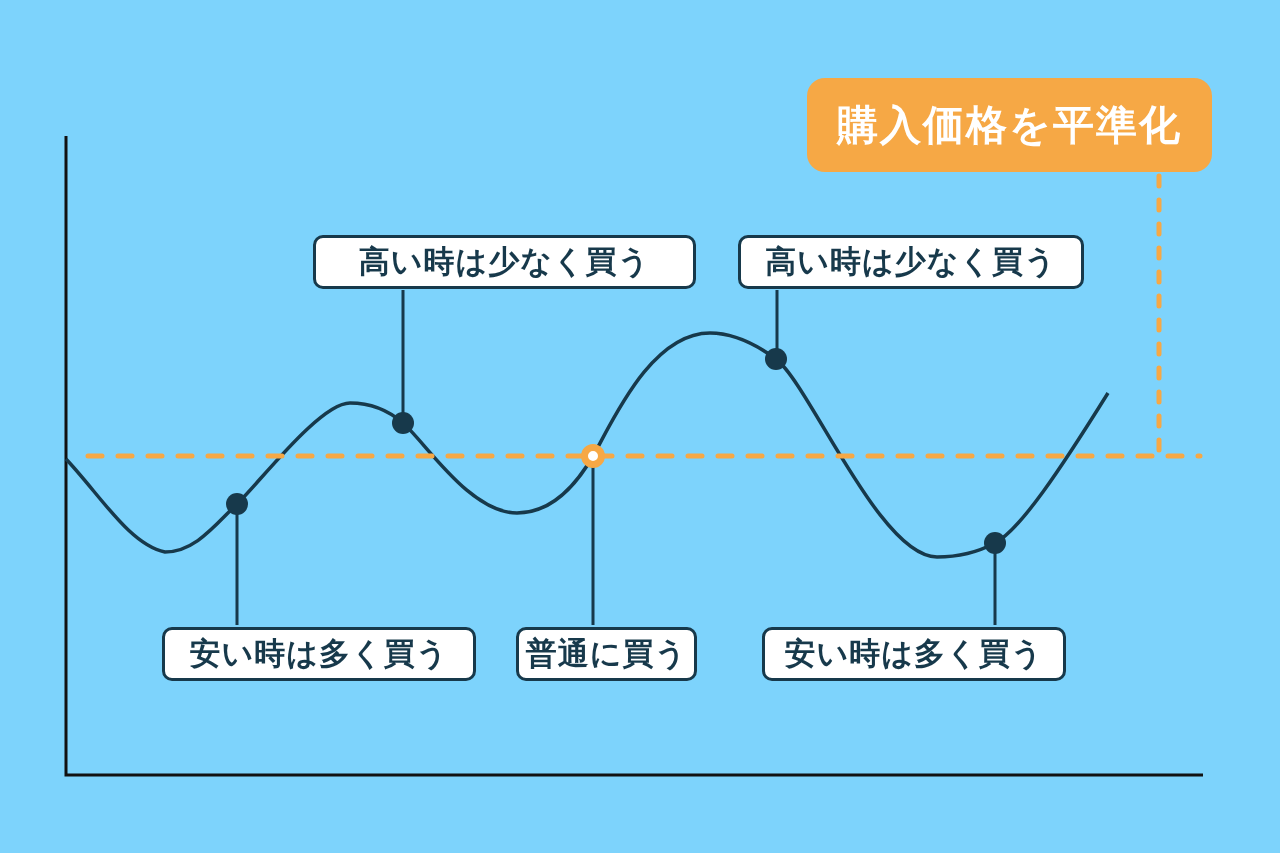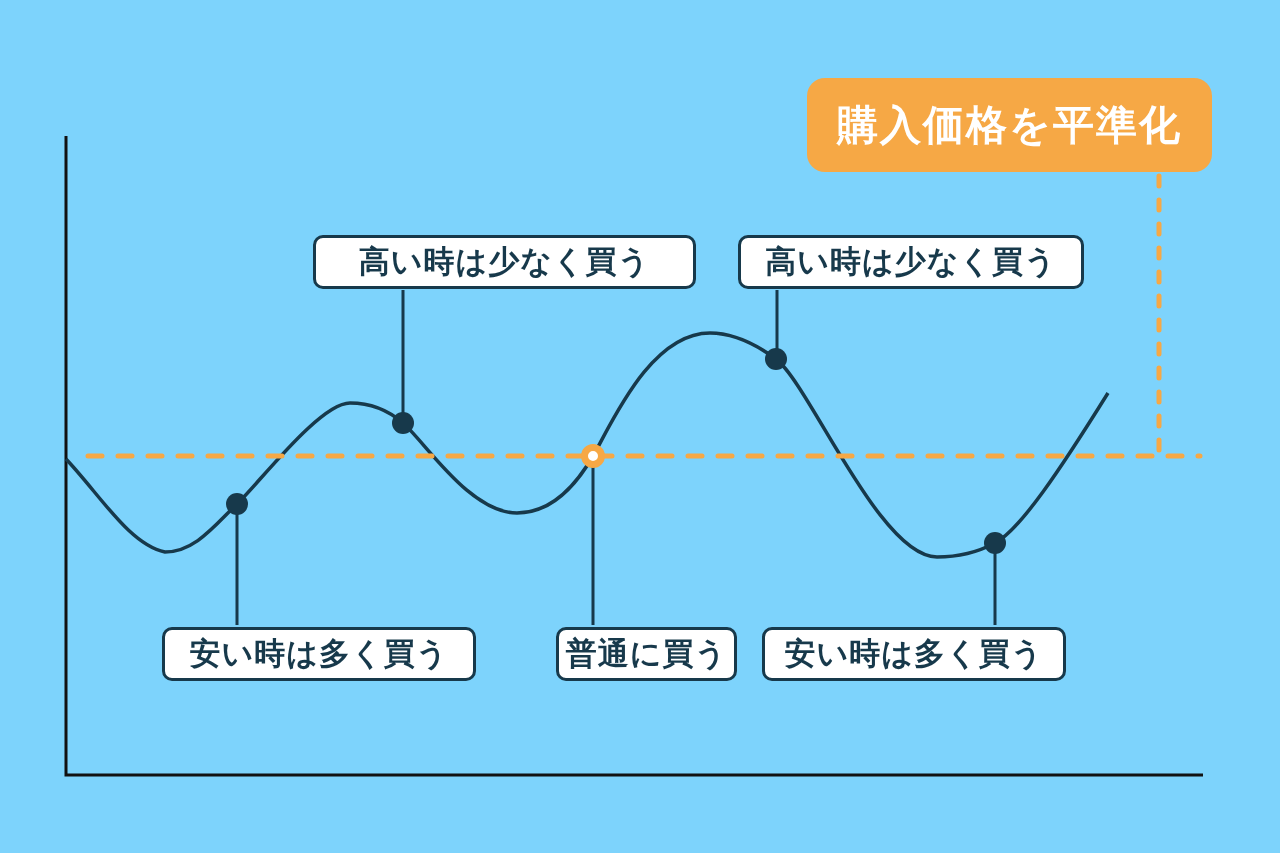--- a/index.html
+++ b/index.html
@@ -27,21 +27,21 @@
     color:var(--ink);
     font-weight:bold;
     font-size:31px;
     display:flex;align-items:center;justify-content:center;
     white-space:nowrap;
     letter-spacing:1px;
   }
   .callout-high-1{left:313px;top:235px;width:383px;height:54px;}
   .callout-high-2{left:738px;top:235px;width:346px;height:54px;}
   .callout-low-1 {left:162px;top:627px;width:314px;height:54px;}
-  .callout-normal{left:516px;top:627px;width:181px;height:54px;margin-left:40px;}
+  .callout-normal{left:516px;top:627px;width:181px;height:54px;}
   .callout-low-2 {left:762px;top:627px;width:304px;height:54px;}
   .badge{
     position:absolute;
     left:807px;top:78px;width:405px;height:94px;
     background:var(--orange);
     border-radius:18px;
     color:var(--badge-text);
     font-weight:bold;
     font-size:41px;
     display:flex;align-items:center;justify-content:center;

